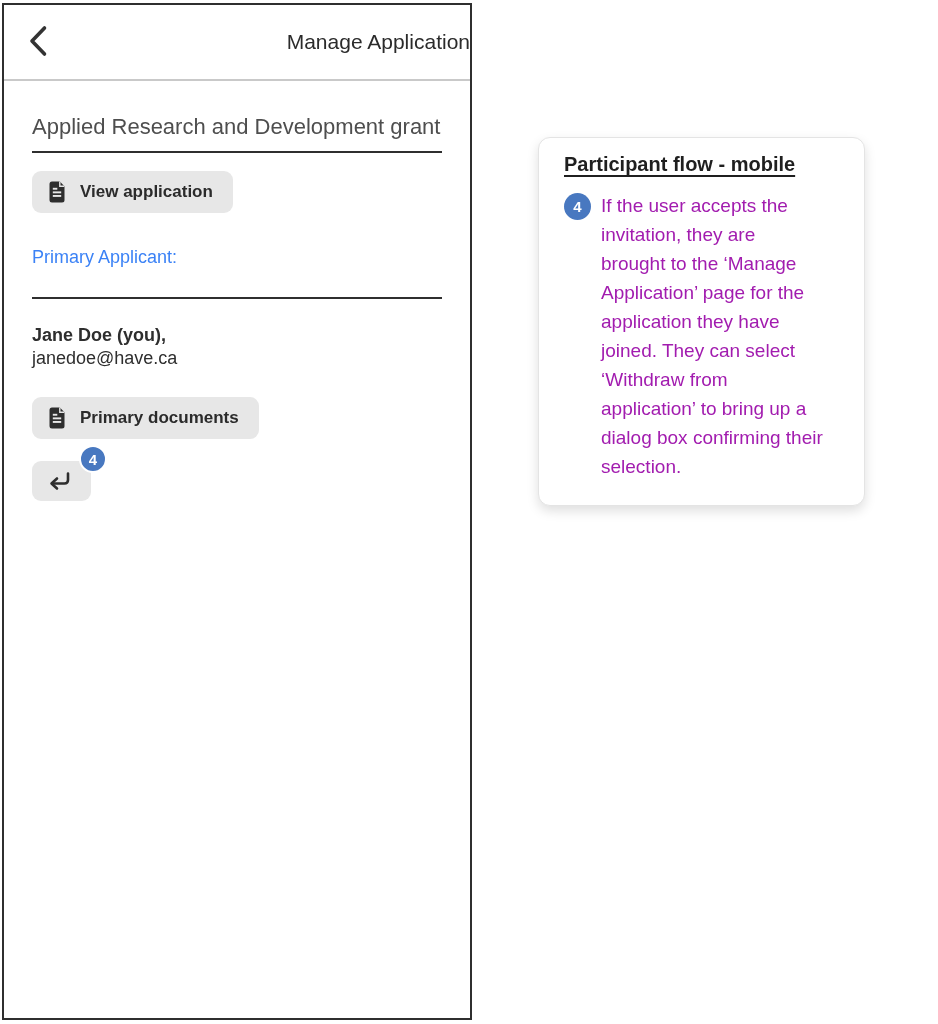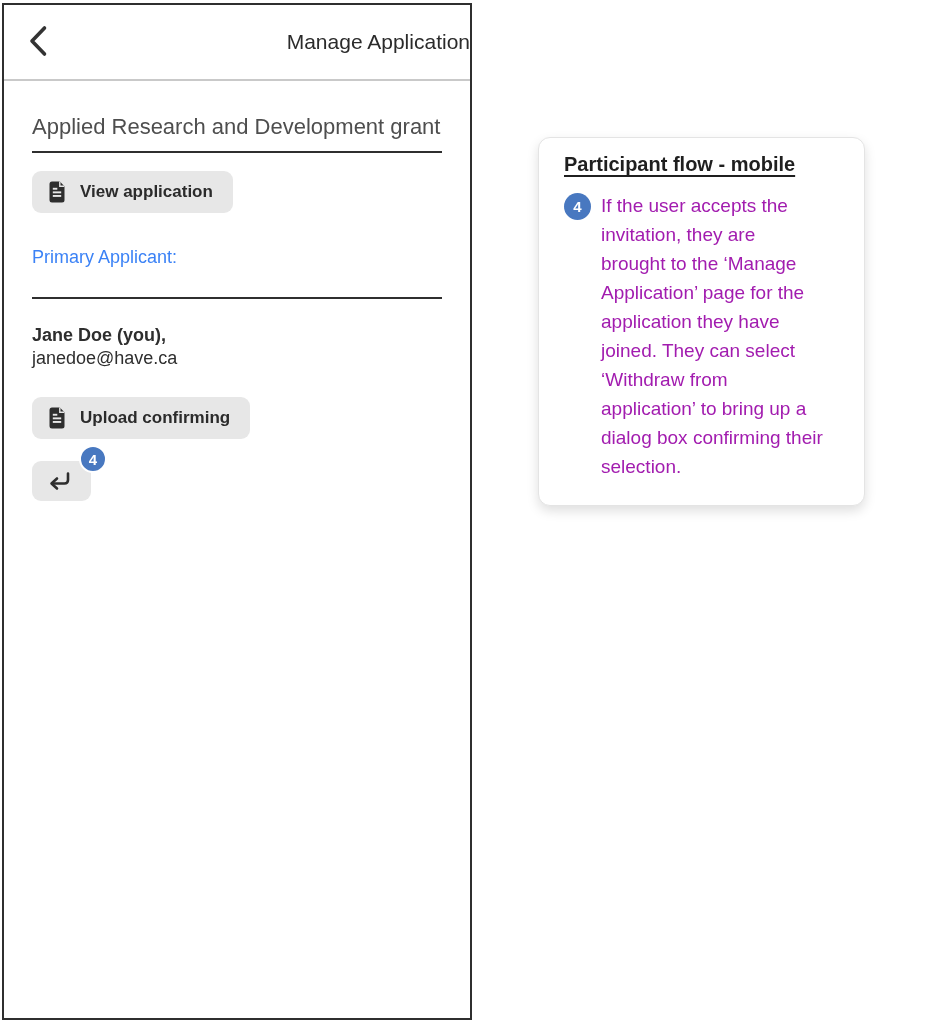--- a/index.html
+++ b/index.html
@@ -200,21 +200,21 @@
       <button class="btn">
         <span>
           <svg width="20" height="22" viewBox="0 0 20 22">
             <path d="M2.5 3 Q2.5 0.5 5 0.5 L12.8 0.5 L17.5 5.2 L17.5 19 Q17.5 21.5 15 21.5 L5 21.5 Q2.5 21.5 2.5 19 Z" fill="#2e2e2e"></path>
             <path d="M12.8 0.5 L12.8 5.2 L17.5 5.2" fill="none" stroke="#e7e7e7" stroke-width="1.4"></path>
             <rect x="5.8" y="6.8" width="4.5" height="1.9" fill="#e7e7e7"></rect>
             <rect x="5.8" y="10.4" width="8.4" height="1.9" fill="#e7e7e7"></rect>
             <rect x="5.8" y="14" width="8.4" height="1.9" fill="#e7e7e7"></rect>
           </svg>
         </span>
-        <span>Upload confirming</span>
+        <span>Primary documents</span>
       </button>
     </div>
 
     <div class="withdraw-wrap">
       <button class="btn">
         <span>
           <svg width="24" height="20" viewBox="0 0 24 20">
             <path d="M21 2.5 L21 9 Q21 12.5 17.5 12.5 L5.5 12.5" fill="none" stroke="#2e2e2e" stroke-width="2.6" stroke-linecap="round" stroke-linejoin="round"></path>
             <path d="M10 7.5 L4.5 12.5 L10 17.5" fill="none" stroke="#2e2e2e" stroke-width="2.6" stroke-linecap="round" stroke-linejoin="round"></path>
           </svg>

